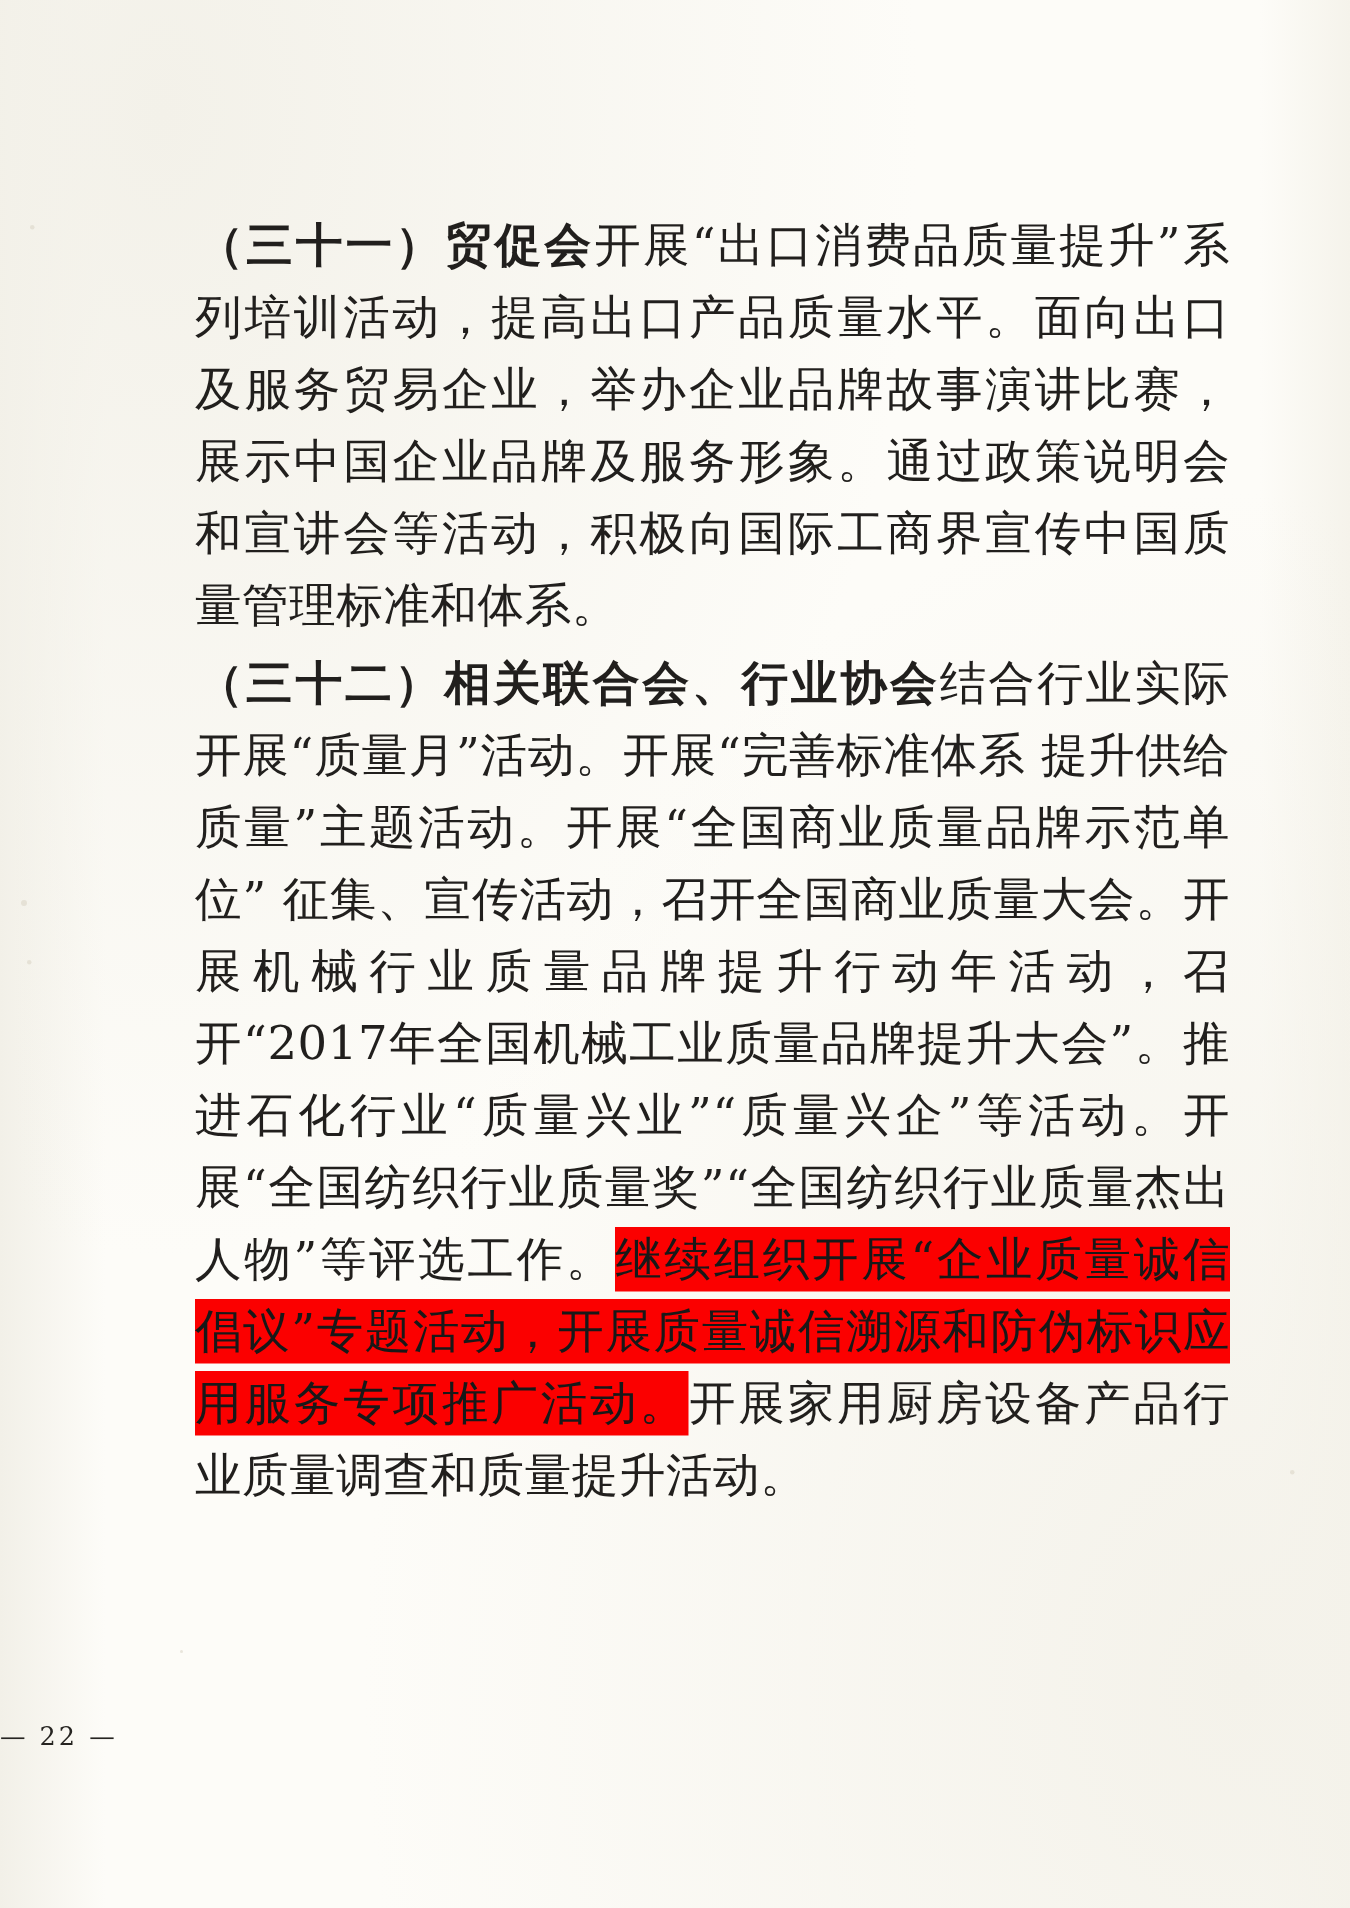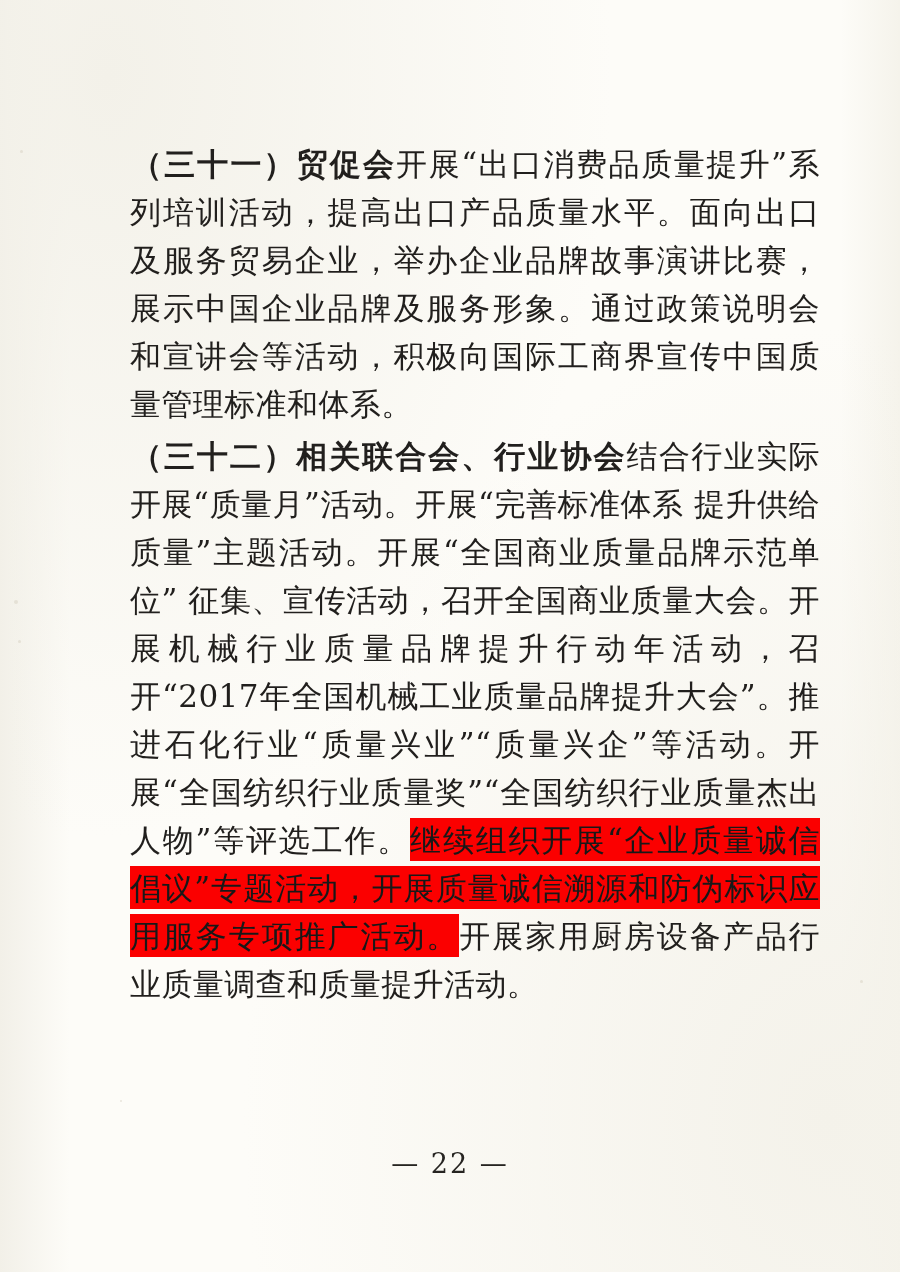--- a/index.html
+++ b/index.html
@@ -59,22 +59,22 @@
     color: #181818;
     padding: 4px 0 3px 0;
     box-decoration-break: clone;
     -webkit-box-decoration-break: clone;
   }
   .footer {
     position: absolute;
     left: 0;
     top: 1148px;
     width: 900px;
-    text-align: center;
-    font-size: 27px;
+    text-align: left;
+    font-size: 17px;
     color: #262421;
     letter-spacing: 2px;
     font-family: "DejaVu Serif", serif;
   }
   .footer .pagenum {
     display: inline-block;
   }
 </style>
 </head>
 <body>

